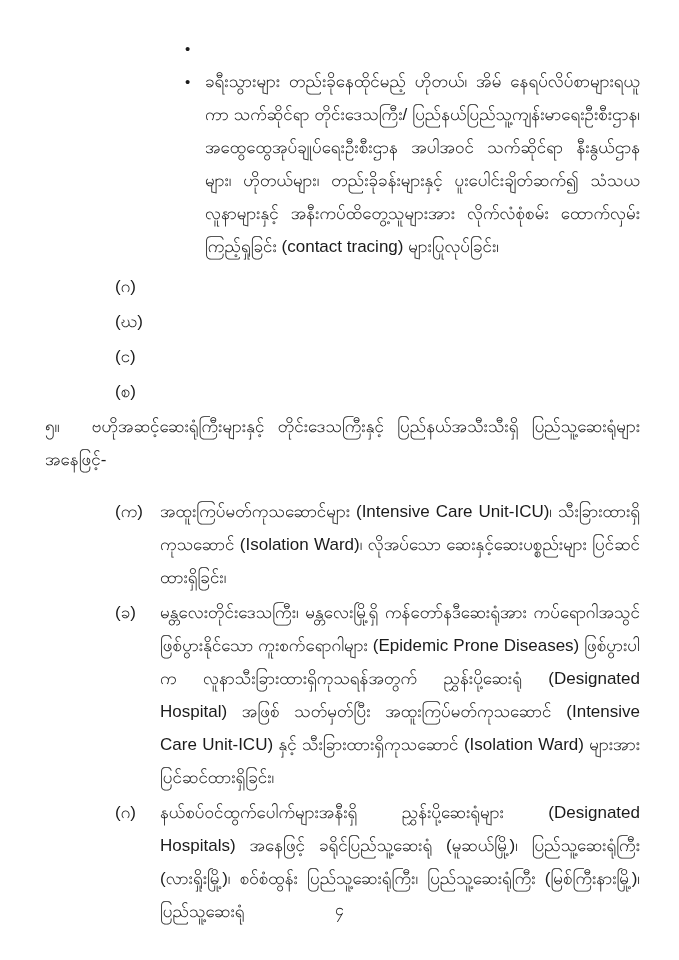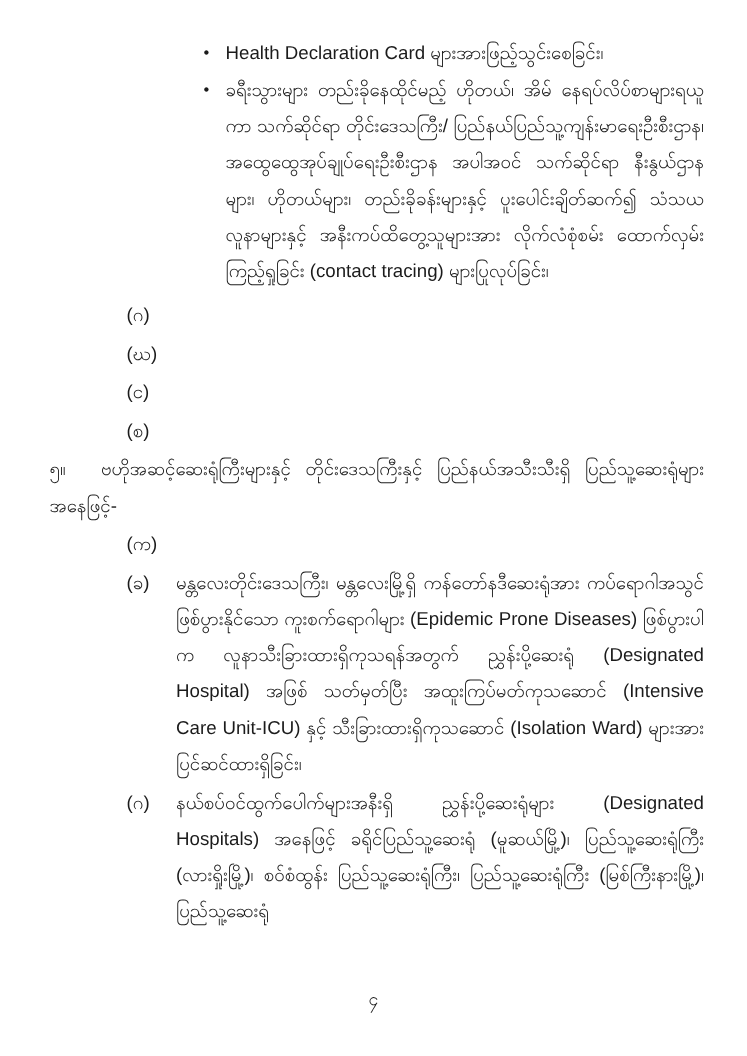--- a/index.html
+++ b/index.html
@@ -54,21 +54,21 @@
   .alpha-item .atext {
     flex: 1;
     text-align: justify;
     overflow-wrap: break-word;
   }
 
   
   .section-para {
     text-align: justify;
     overflow-wrap: break-word;
-    margin-bottom: 2px;
+    margin-bottom: 19px;
   }
   .section-para .sec-num { margin-right: 32px; }
 
   .page-number {
     position: absolute;
     top: 893px;
     left: 0;
     width: 679px;
     text-align: center;
     font-size: 16px;
@@ -76,21 +76,20 @@
 </style>
 </head>
 <body>
 
 <div class="page">
   <div class="doc-body">
 
     <div class="bullet-list">
       <div class="bullet-item">
         <span class="dot">•</span>
-        <span class="btext">Health Declaration Card များအားဖြည့်သွင်းစေခြင်း၊</span>
       </div>
       <div class="bullet-item">
         <span class="dot">•</span>
         <span class="btext">ခရီးသွားများ တည်းခိုနေထိုင်မည့် ဟိုတယ်၊ အိမ် နေရပ်လိပ်စာများရယူကာ သက်ဆိုင်ရာ တိုင်းဒေသကြီး/ ပြည်နယ်ပြည်သူ့ကျန်းမာရေးဦးစီးဌာန၊ အထွေထွေအုပ်ချုပ်ရေးဦးစီးဌာန အပါအဝင် သက်ဆိုင်ရာ နီးနွယ်ဌာနများ၊ ဟိုတယ်များ၊ တည်းခိုခန်းများနှင့် ပူးပေါင်းချိတ်ဆက်၍ သံသယလူနာများနှင့် အနီးကပ်ထိတွေ့သူများအား လိုက်လံစုံစမ်း ထောက်လှမ်းကြည့်ရှုခြင်း (contact tracing) များပြုလုပ်ခြင်း၊</span>
       </div>
     </div>
 
     <div class="alpha-list">
       <div class="alpha-item">
         <span class="marker">(ဂ)</span>
@@ -106,20 +105,21 @@
       </div>
     </div>
 
     <div class="section-para">
       <span class="sec-num">၅။</span><span>ဗဟိုအဆင့်ဆေးရုံကြီးများနှင့် တိုင်းဒေသကြီးနှင့် ပြည်နယ်အသီးသီးရှိ ပြည်သူ့ဆေးရုံများ အနေဖြင့်-</span>
     </div>
 
     <div class="alpha-list">
       <div class="alpha-item">
         <span class="marker">(က)</span>
+        <span class="atext">အထူးကြပ်မတ်ကုသဆောင်များ (Intensive Care Unit-ICU)၊ သီးခြားထားရှိကုသဆောင် (Isolation Ward)၊ လိုအပ်သော ဆေးနှင့်ဆေးပစ္စည်းများ ပြင်ဆင်ထားရှိခြင်း၊</span>
       </div>
       <div class="alpha-item">
         <span class="marker">(ခ)</span>
         <span class="atext">မန္တလေးတိုင်းဒေသကြီး၊ မန္တလေးမြို့ရှိ ကန်တော်နဒီဆေးရုံအား ကပ်ရောဂါအသွင်ဖြစ်ပွားနိုင်သော ကူးစက်ရောဂါများ (Epidemic Prone Diseases) ဖြစ်ပွားပါက လူနာသီးခြားထားရှိကုသရန်အတွက် ညွှန်းပို့ဆေးရုံ (Designated Hospital) အဖြစ် သတ်မှတ်ပြီး အထူးကြပ်မတ်ကုသဆောင် (Intensive Care Unit-ICU) နှင့် သီးခြားထားရှိကုသဆောင် (Isolation Ward) များအား ပြင်ဆင်ထားရှိခြင်း၊</span>
       </div>
       <div class="alpha-item">
         <span class="marker">(ဂ)</span>
         <span class="atext">နယ်စပ်ဝင်ထွက်ပေါက်များအနီးရှိ ညွှန်းပို့ဆေးရုံများ (Designated Hospitals) အနေဖြင့် ခရိုင်ပြည်သူ့ဆေးရုံ (မူဆယ်မြို့)၊ ပြည်သူ့ဆေးရုံကြီး (လားရှိုးမြို့)၊ စဝ်စံထွန်း ပြည်သူ့ဆေးရုံကြီး၊ ပြည်သူ့ဆေးရုံကြီး (မြစ်ကြီးနားမြို့)၊ ပြည်သူ့ဆေးရုံ</span>
       </div>
     </div>

